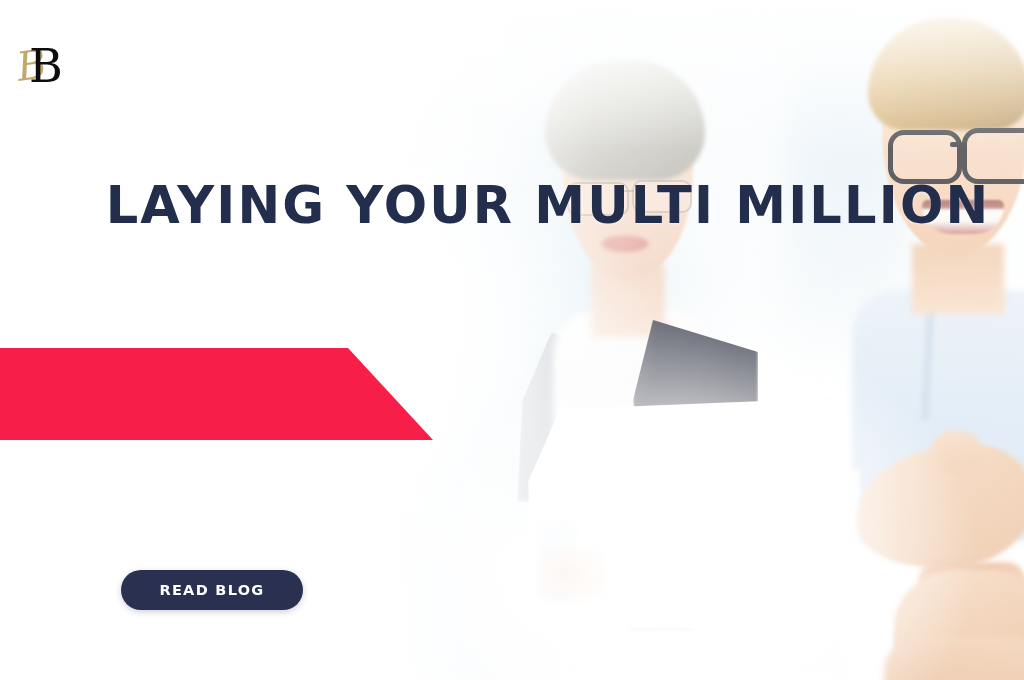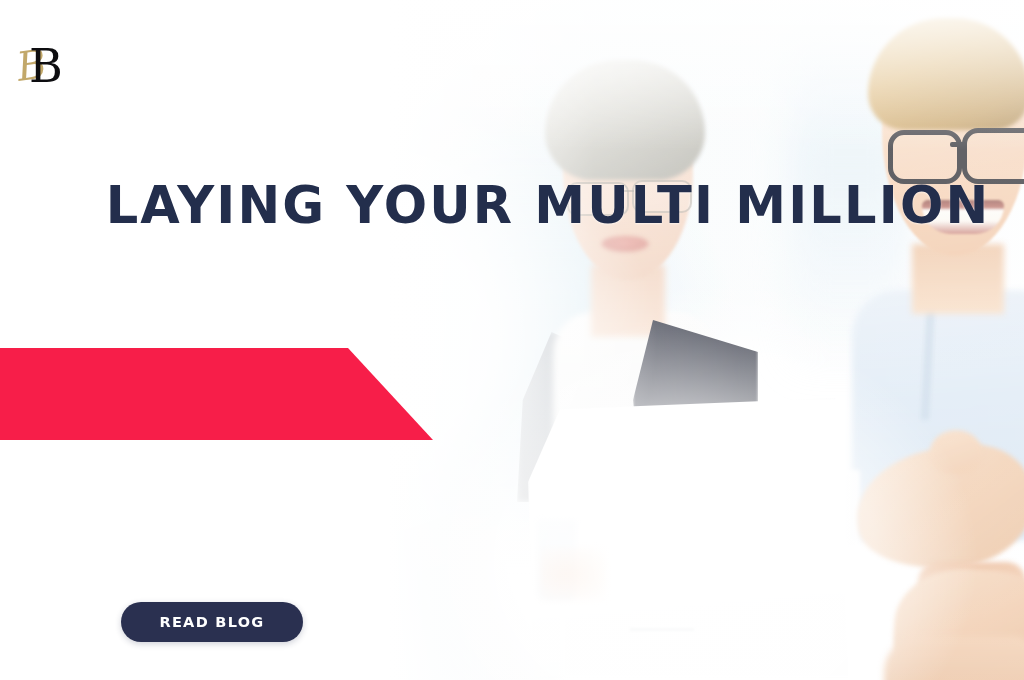--- a/index.html
+++ b/index.html
@@ -320,21 +320,21 @@
     background: #2a3050;
     color: #ffffff;
     font-family: "DejaVu Sans", sans-serif;
     font-weight: bold;
     font-size: 14.5px;
     letter-spacing: 1.3px;
     text-transform: uppercase;
     cursor: pointer;
     z-index: 30;
     box-shadow: 0 2px 6px rgba(35,46,76,0.22);
-    display: flex; align-items: center; justify-content: center; margin-top: 32px;
+    display: flex; align-items: center; justify-content: center;
   }
 </style>
 </head>
 <body>
 
 <div class="banner">
 
   <div class="photo">
     <div class="photo-base"></div>
     <div class="wall-left"></div>

